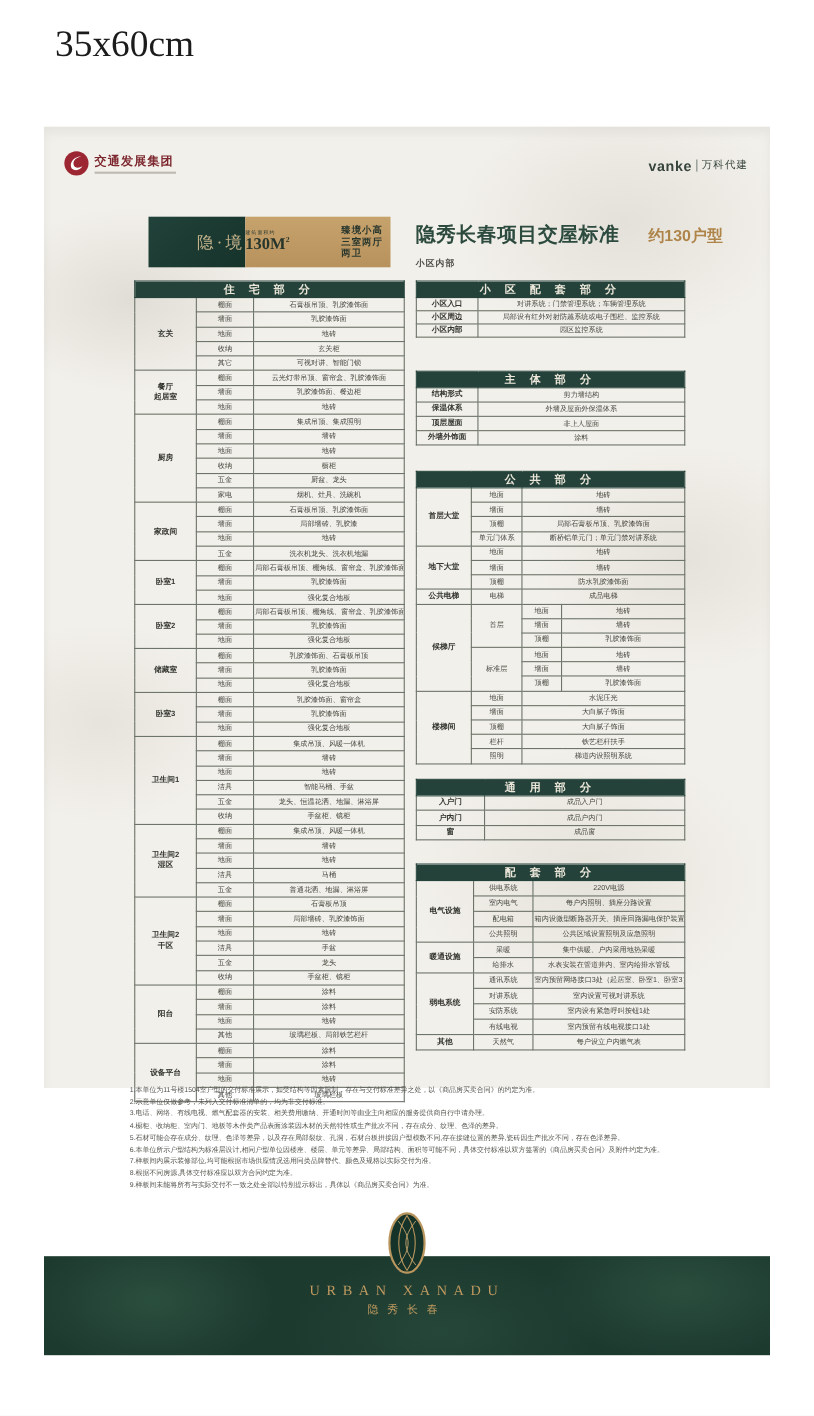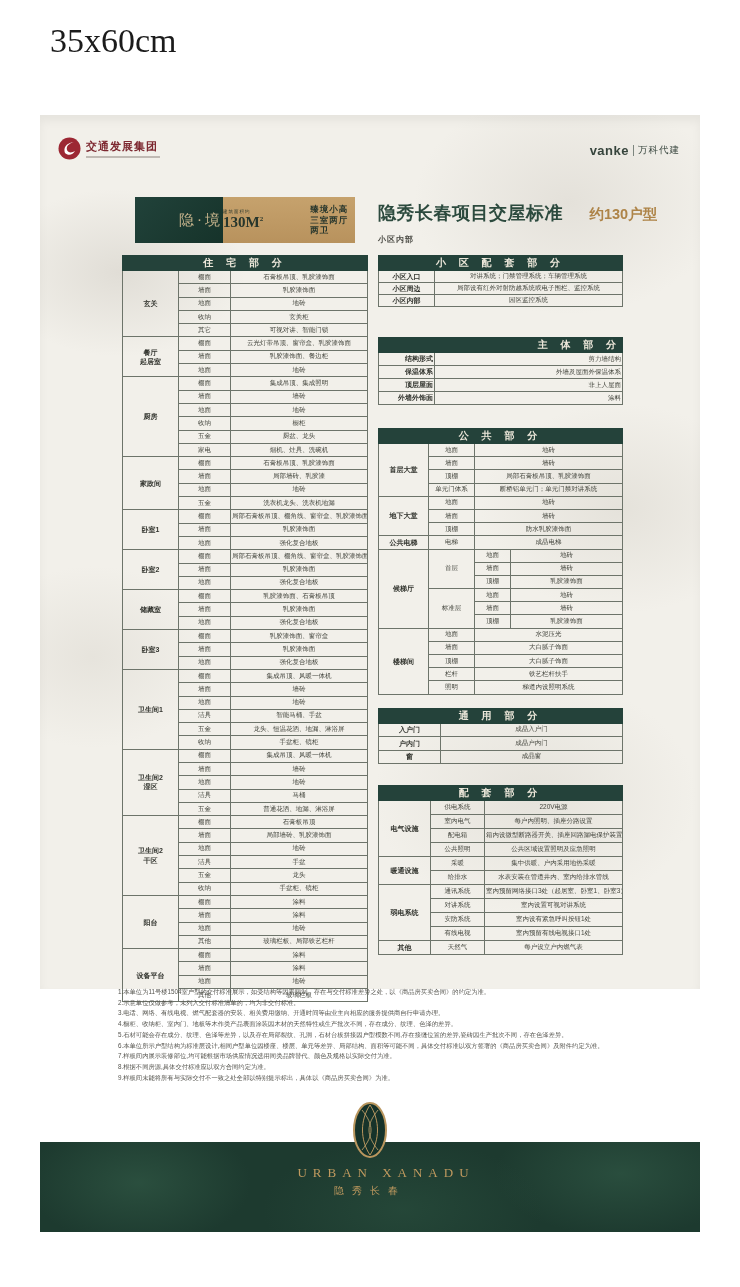--- a/index.html
+++ b/index.html
@@ -48,37 +48,37 @@
   .spec td{border:0.5px solid #6d746a;text-align:center;vertical-align:middle;color:#45473f;
        padding:0 1px;overflow:hidden;}
   .spec .thead{background:#24423a;color:#ece7da;font-weight:bold;letter-spacing:5px;font-size:10px;
        height:10px;border:0.5px solid #24423a;}
   .spec .glabel{font-weight:bold;font-size:7px;color:#33352f;white-space:pre-line;line-height:1.3;}
   .spec .slabel{font-size:6.5px;color:#45473f;}
   .spec .k{font-size:6.5px;white-space:nowrap;}
   .spec .v{font-size:6.5px;white-space:nowrap;}
   .t-res td{height:12.3px;}
   .t-com td{height:11px;}
-  .t-main td{height:12px;text-align:right;}
+  .t-main td{height:12px;}
   .t-pub td{height:12.2px;}
   .t-gen td{height:12.5px;}
   .t-sup td{height:13px;}
   .t-com,.t-main,.t-pub,.t-gen,.t-sup{margin:0;}
   .gap19{margin-bottom:30px;} .gap23{margin-bottom:23px;} .gap13{margin-bottom:13px;} .gap21{margin-bottom:21px;}
   
   #notes{position:absolute;left:78px;top:872px;width:534px;}
   #notes .note-line{font-size:6.3px;color:#55544e;line-height:10.7px;white-space:nowrap;overflow:hidden;}
   
   #green-band{position:absolute;left:0;top:1027px;width:660px;height:90px;background:#1d3a2f;
        background-image:
          radial-gradient(ellipse 160px 90px at 15% 45%, rgba(46,84,66,.8), rgba(46,84,66,0) 70%),
          radial-gradient(ellipse 200px 100px at 55% 75%, rgba(40,76,60,.7), rgba(40,76,60,0) 70%),
          radial-gradient(ellipse 180px 90px at 88% 35%, rgba(47,86,68,.7), rgba(47,86,68,0) 70%);}
   #emblem{position:absolute;left:310px;top:985px;}
-  #footer-en{position:absolute;left:16px;top:1050px;width:660px;text-align:center;
+  #footer-en{position:absolute;left:0;top:1050px;width:660px;text-align:center;
        font-family:"Liberation Serif","DejaVu Serif",serif;font-size:13px;color:#c09a5f;letter-spacing:6px;}
   #footer-cn{position:absolute;left:0;top:1069px;width:660px;text-align:center;
        font-size:10px;color:#c09a5f;letter-spacing:8px;}
 </style>
 </head>
 <body>
 
 <div id="size-label">35x60cm</div>
 
 <div id="poster">

